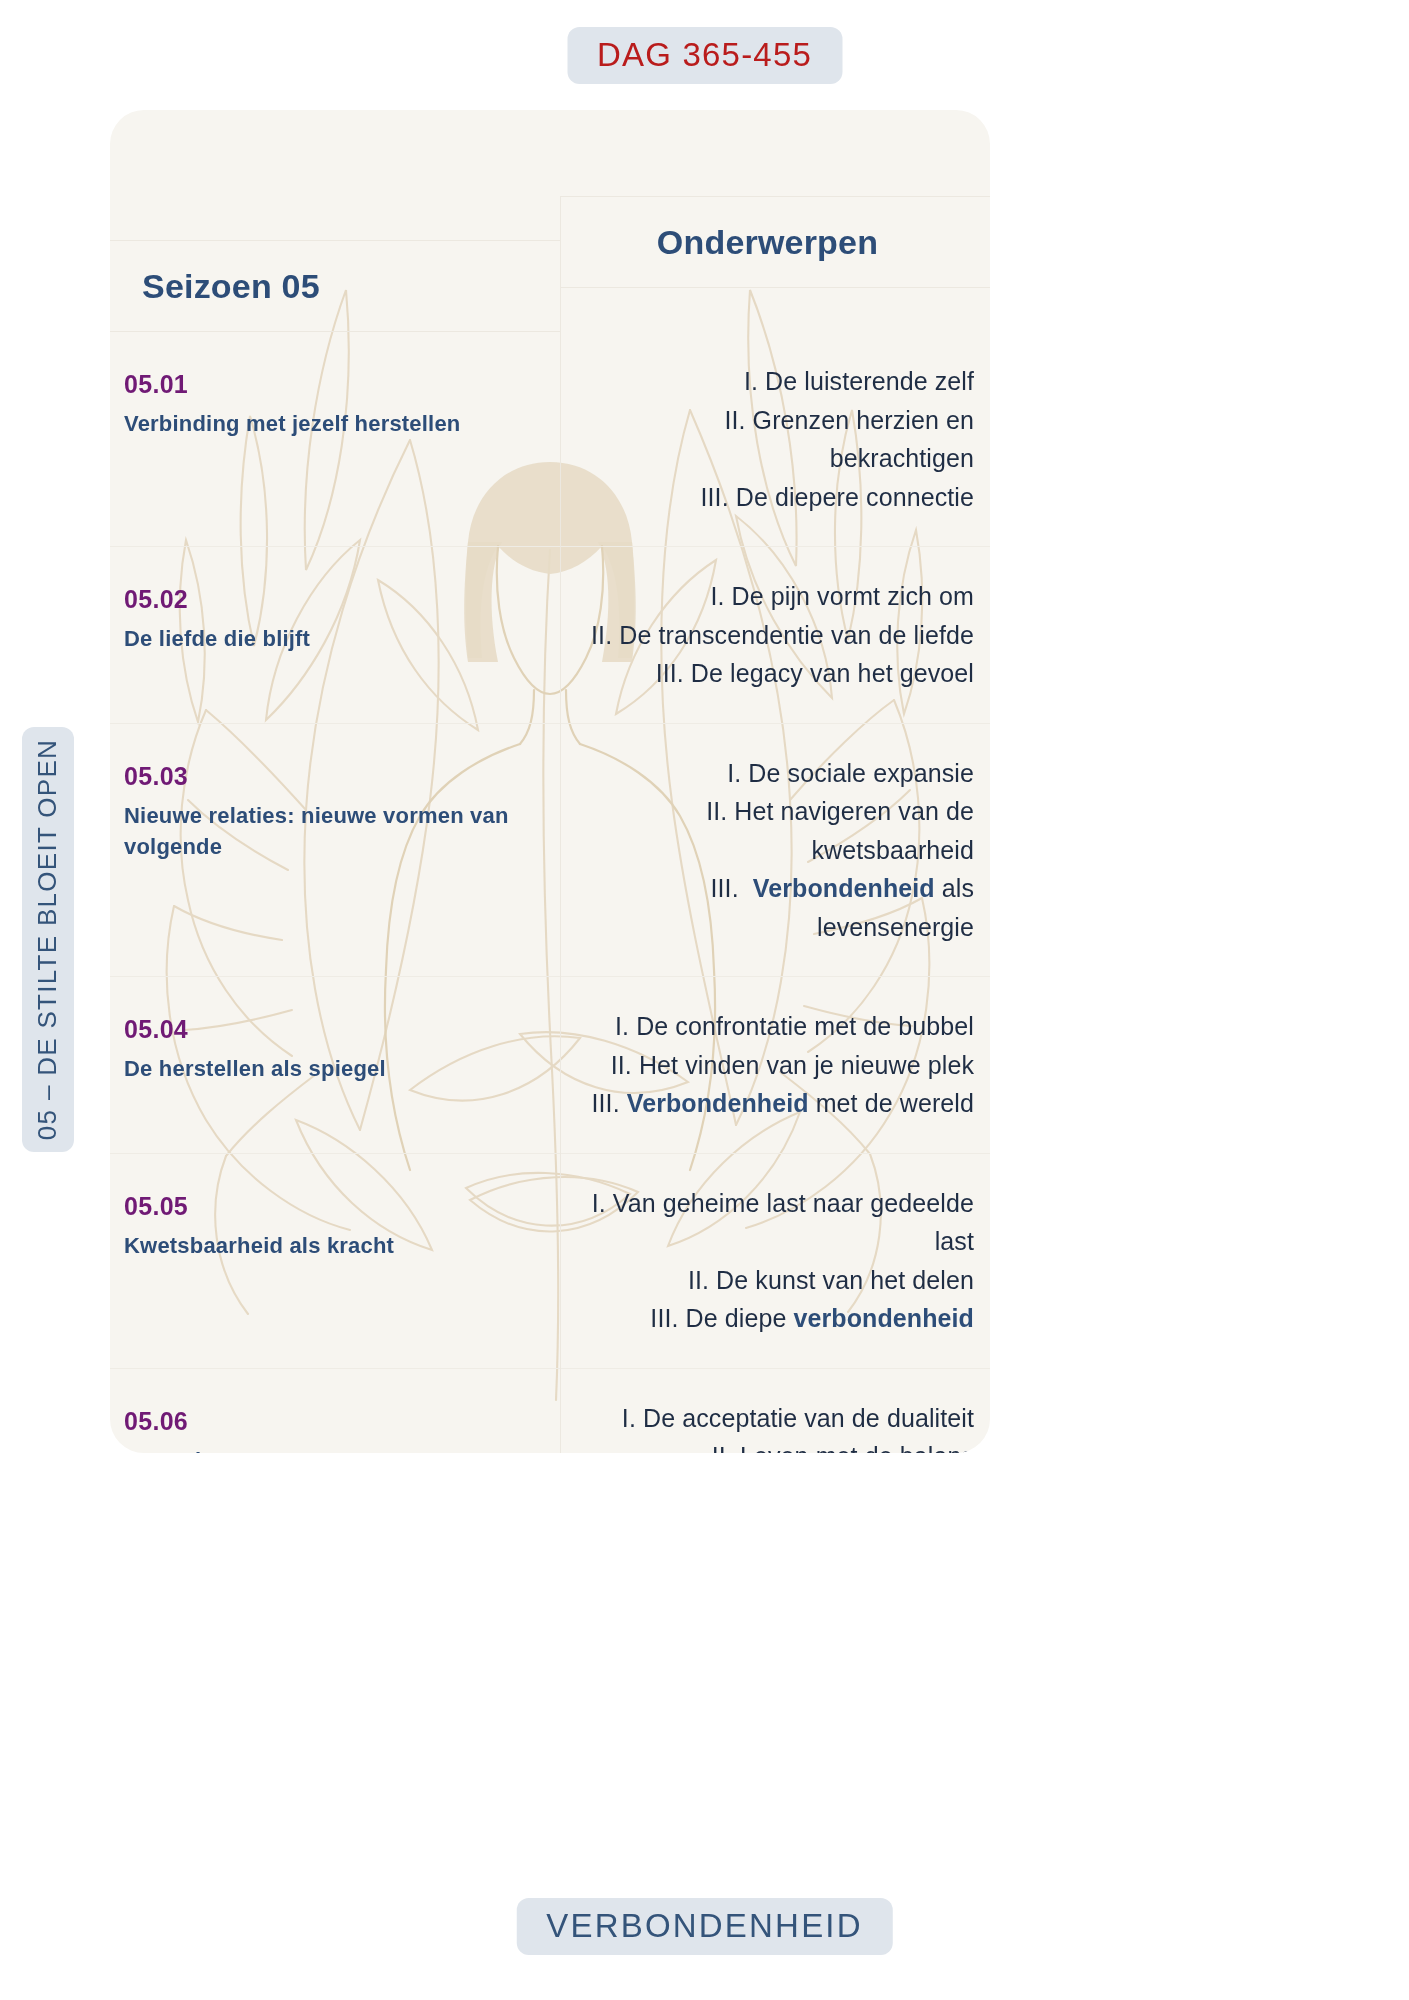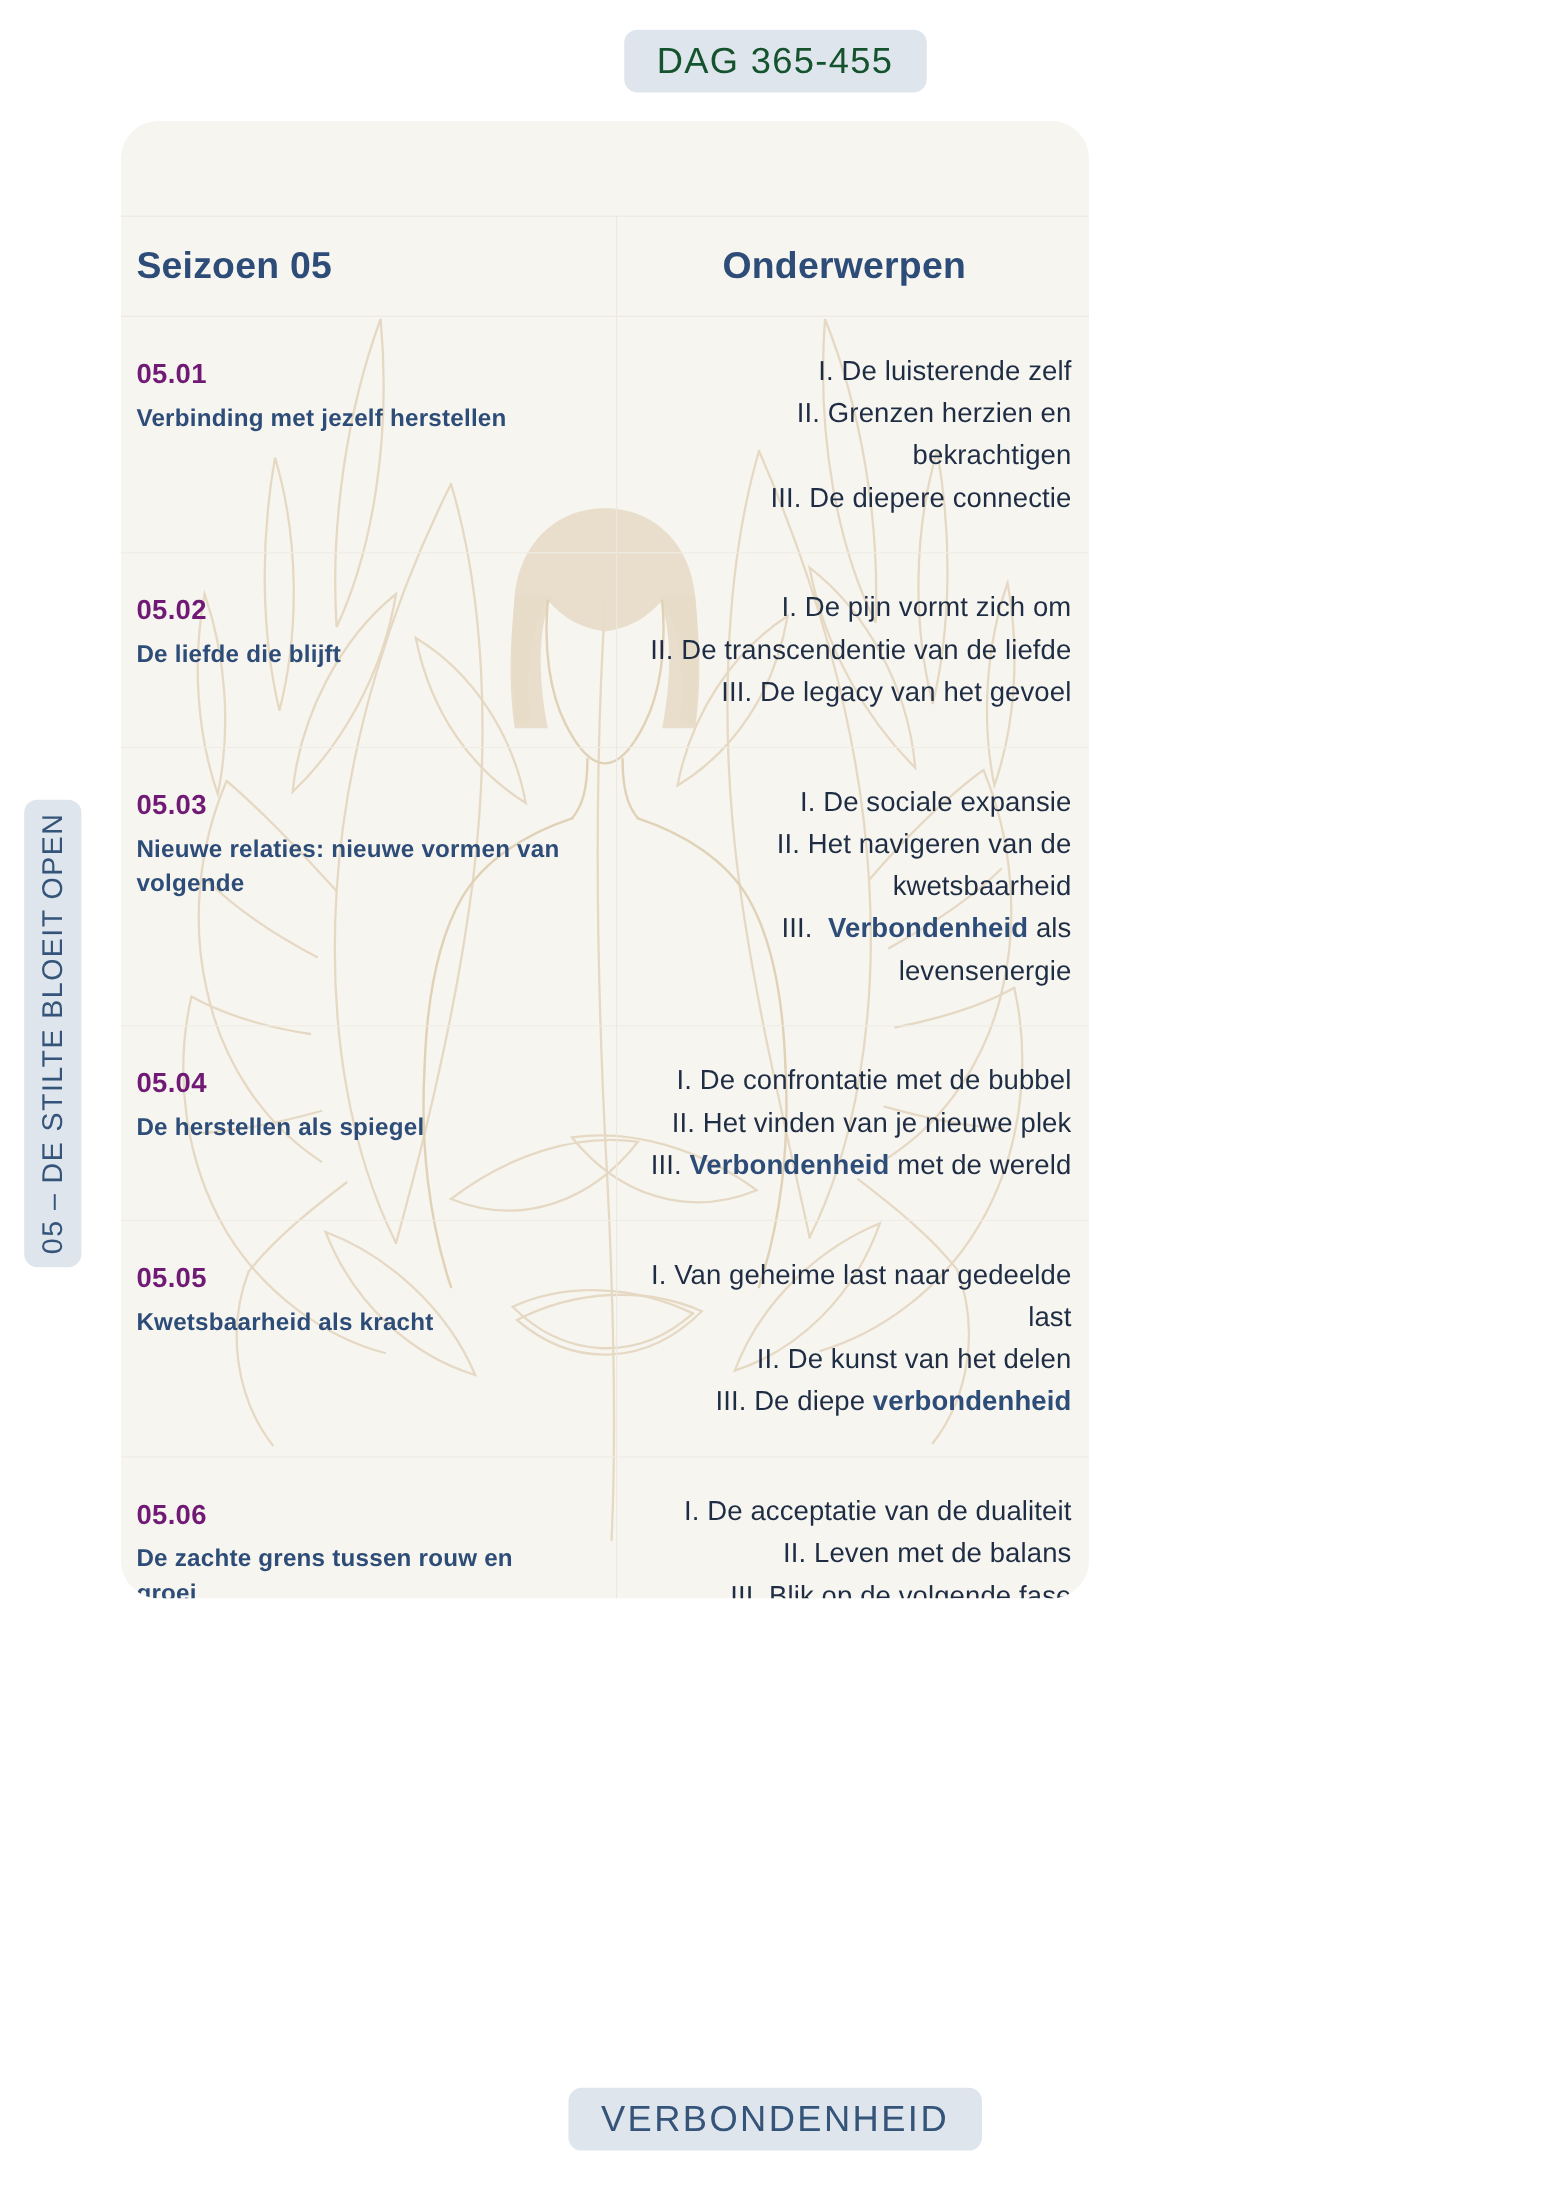--- a/index.html
+++ b/index.html
@@ -15,21 +15,21 @@
     overflow: hidden;
   }
 
   
   .top-badge {
     position: absolute;
     top: 27px;
     left: 50%;
     transform: translateX(-50%);
     background: #dfe5ec;
-    color: #14532d;
+    color: #b91c1c;
     border-radius: 12px;
     padding: 11px 30px 13px 30px;
     font-size: 33px;
     letter-spacing: 1.2px;
     font-weight: 400;
     line-height: 1;
     white-space: nowrap;
     font-stretch: condensed;
   }
 
@@ -95,21 +95,21 @@
   }
 
   .head-cell {
     border-top: 1px solid #ece8e0;
     border-bottom: 1px solid #ece8e0;
     height: 92px;
     display: flex;
     align-items: center;
     box-sizing: border-box;
   }
-  .head-left  { padding-left: 14px; justify-content: flex-start; }
+  .head-left  { padding-left: 32px; justify-content: flex-start; margin-top: 44px; }
   .head-right { padding-right: 16px; justify-content: center; }
   .head-title {
     color: #2d4d78;
     font-size: 34px;
     font-weight: 700;
     font-stretch: condensed;
     letter-spacing: .2px;
   }
 
   

